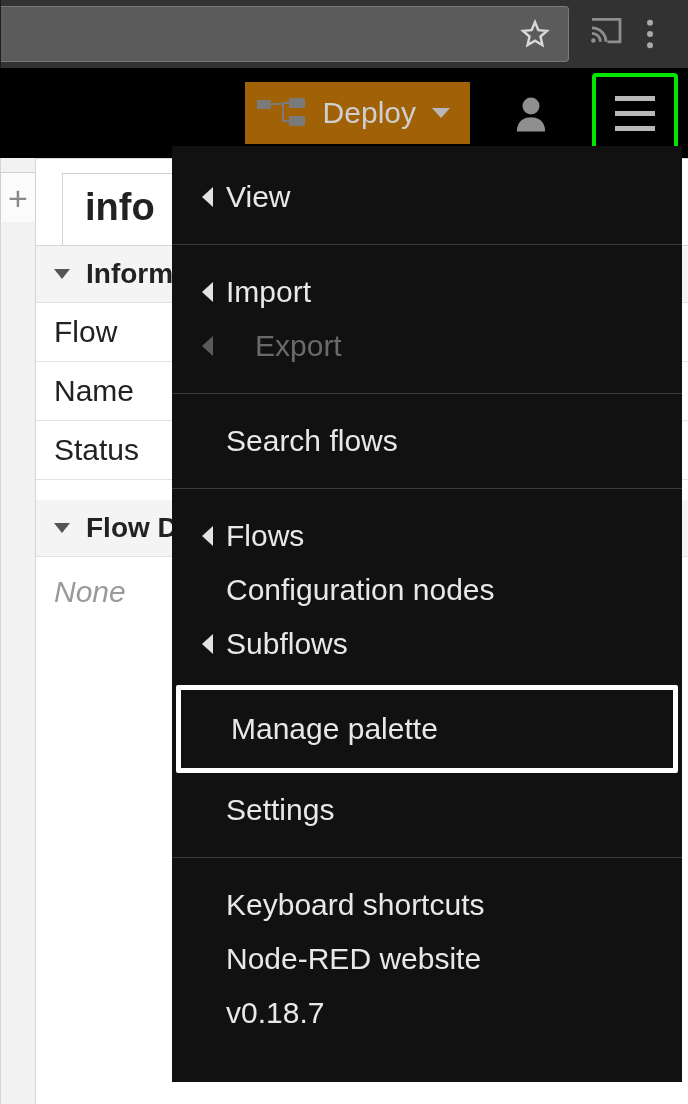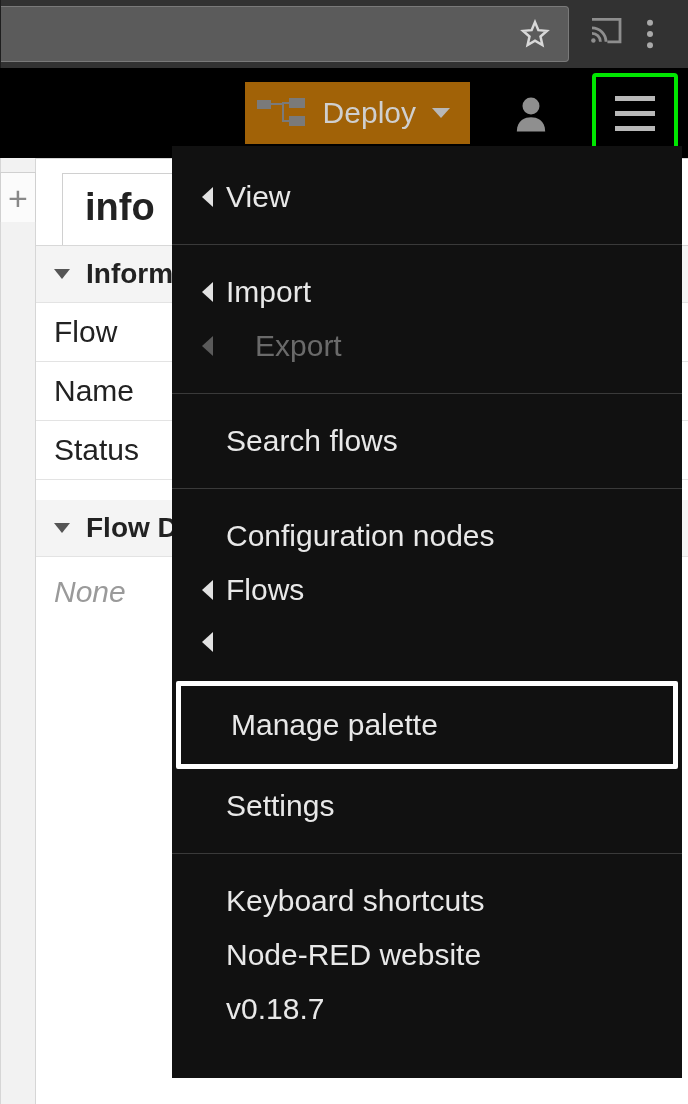--- a/index.html
+++ b/index.html
@@ -275,33 +275,34 @@
       </span>
     <span class="label-slot">Export</span>
   </div>
   <div class="dd-sep"></div>
   <div class="dd-item">
     <span class="arrow-slot"></span>
     <span class="label-slot">Search flows</span>
   </div>
   <div class="dd-sep"></div>
   <div class="dd-item">
+    <span class="arrow-slot">
+        <span class="left-tri"></span>
+      </span>
+    <span class="label-slot">Flows</span>
+  </div>
+  <div class="dd-item">
     <span class="arrow-slot"></span>
     <span class="label-slot">Configuration nodes</span>
   </div>
   <div class="dd-item">
     <span class="arrow-slot">
         <span class="left-tri"></span>
       </span>
-    <span class="label-slot">Flows</span>
-  </div>
-  <div class="dd-item">
-    <span class="arrow-slot">
-        <span class="left-tri"></span>
-      </span>
+    <span class="label-slot">Subflows</span>
   </div>
   <div style="height:14px"></div>
   <div class="highlight-box">
     <span>Manage palette</span>
   </div>
   <div style="height:10px"></div>
   <div class="dd-item">
     <span class="arrow-slot"></span>
     <span class="label-slot">Settings</span>
   </div>

